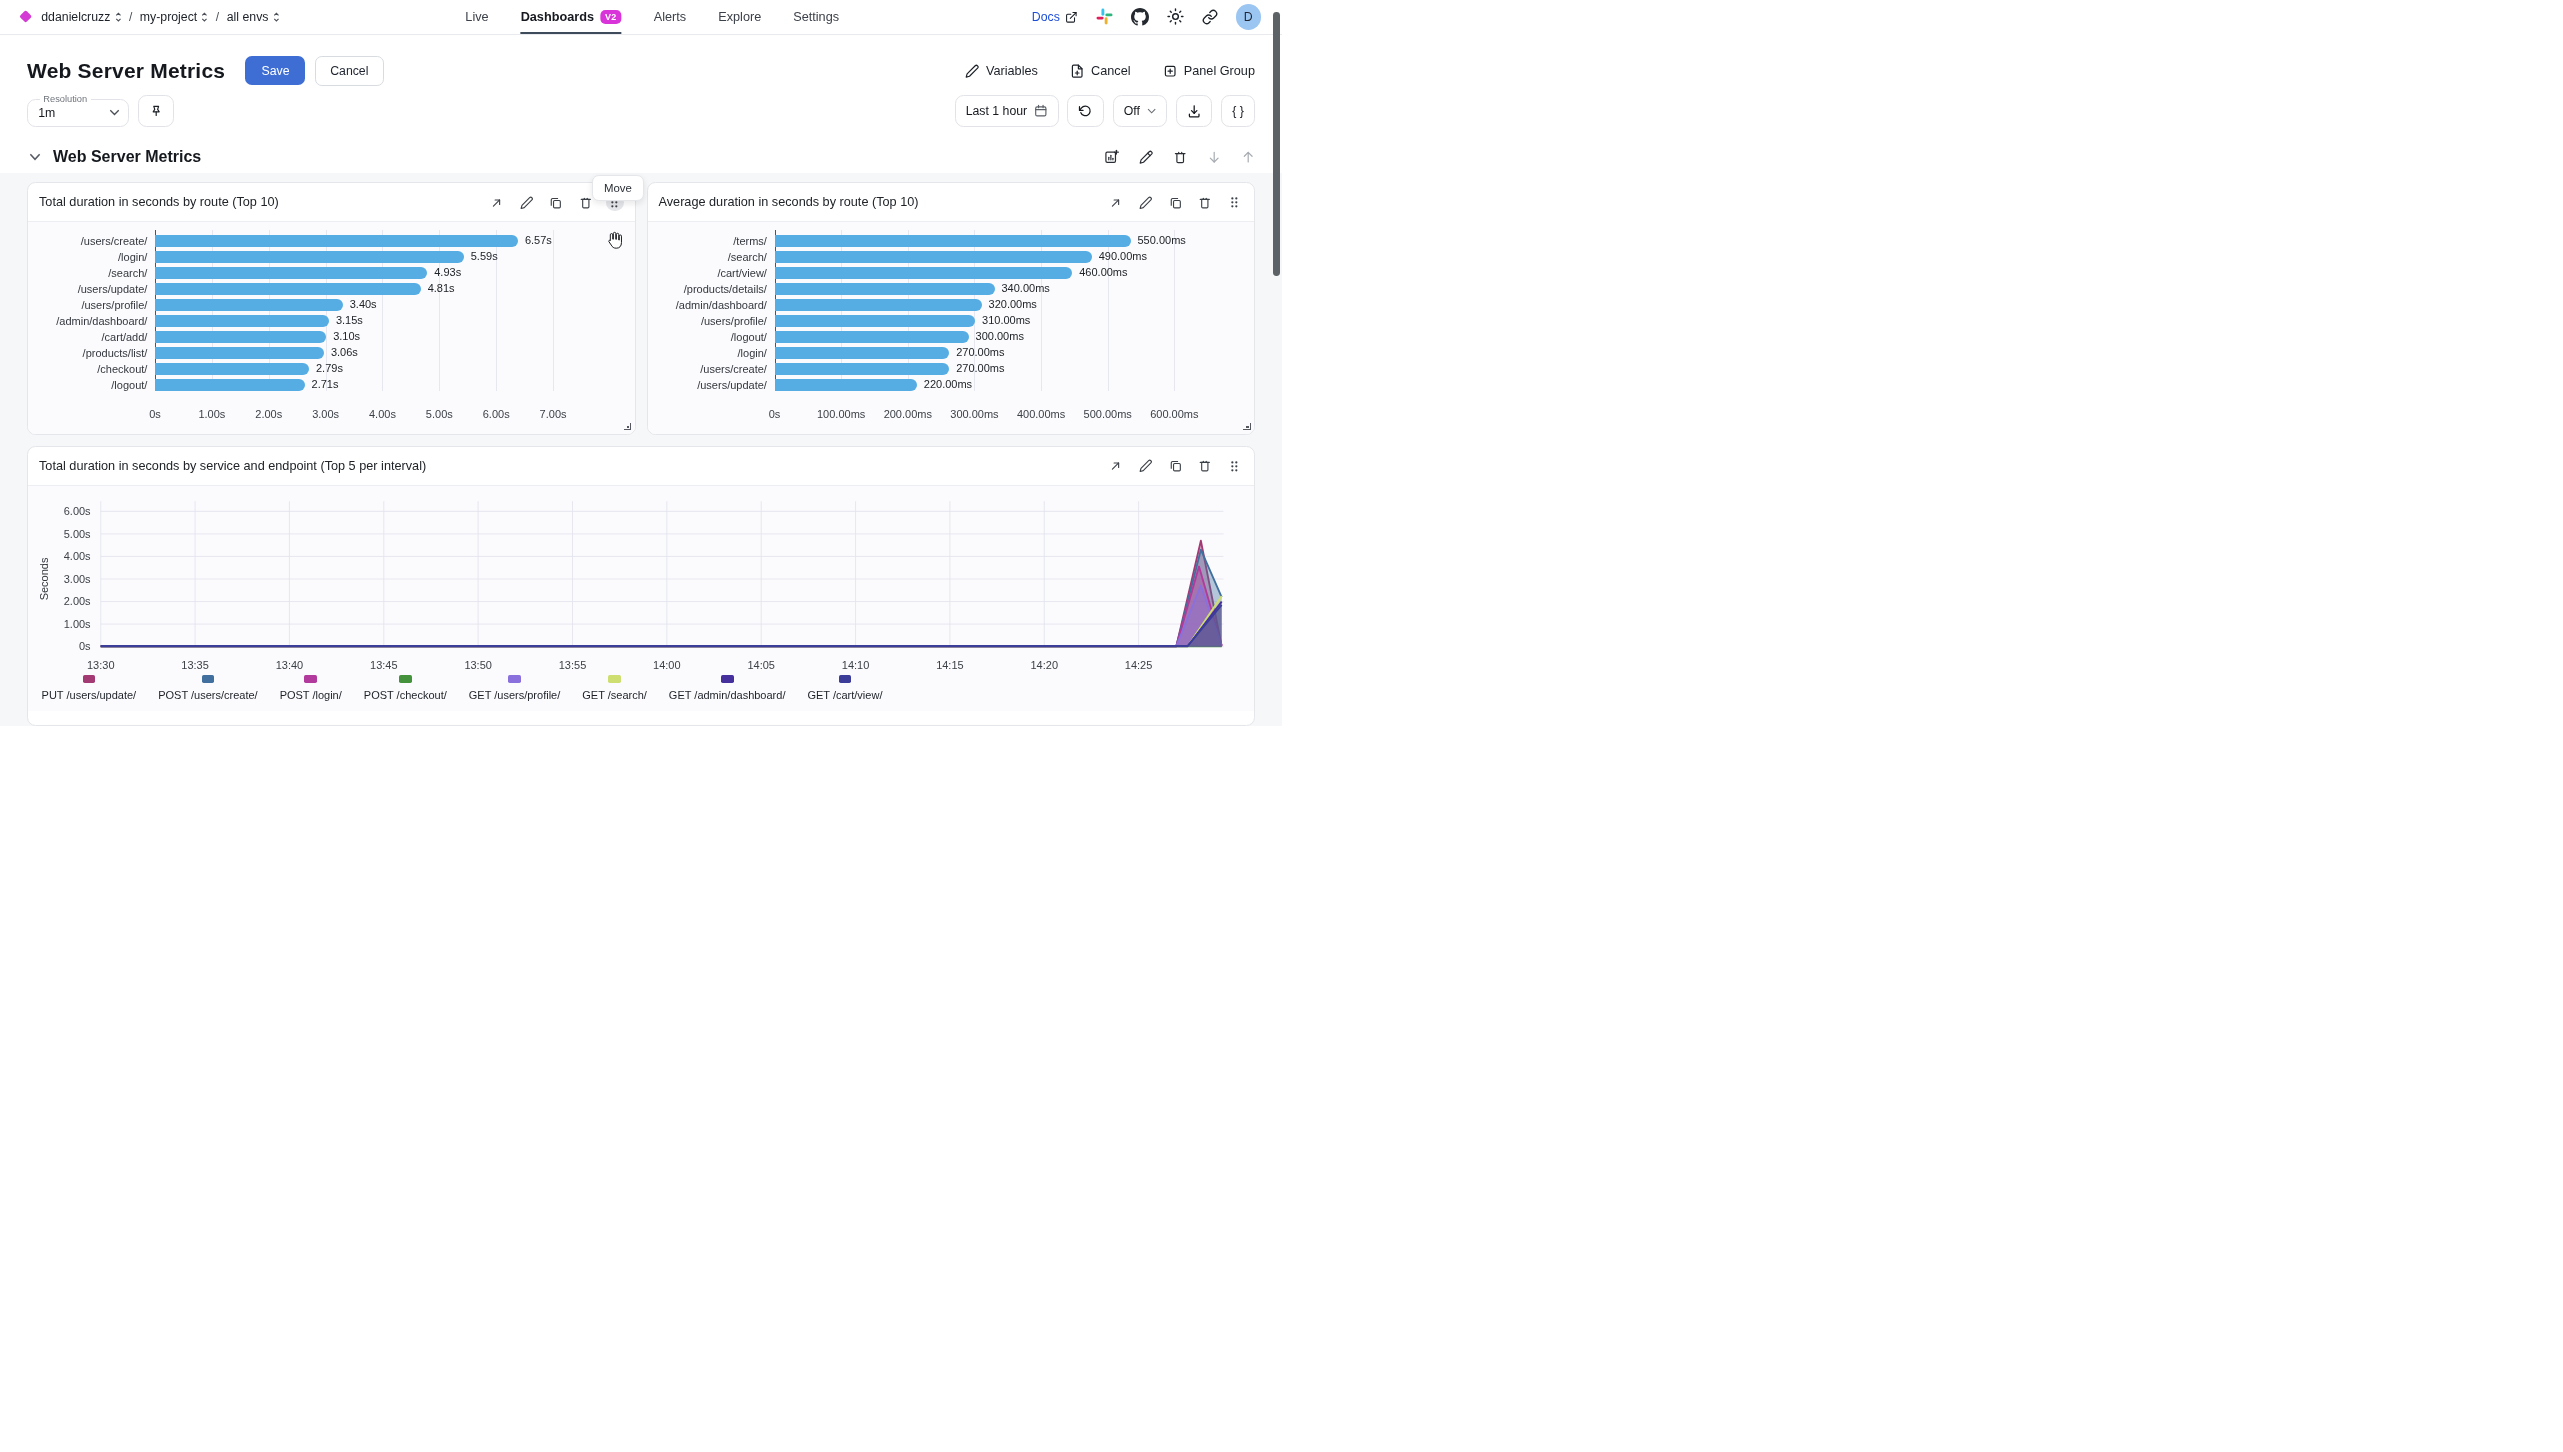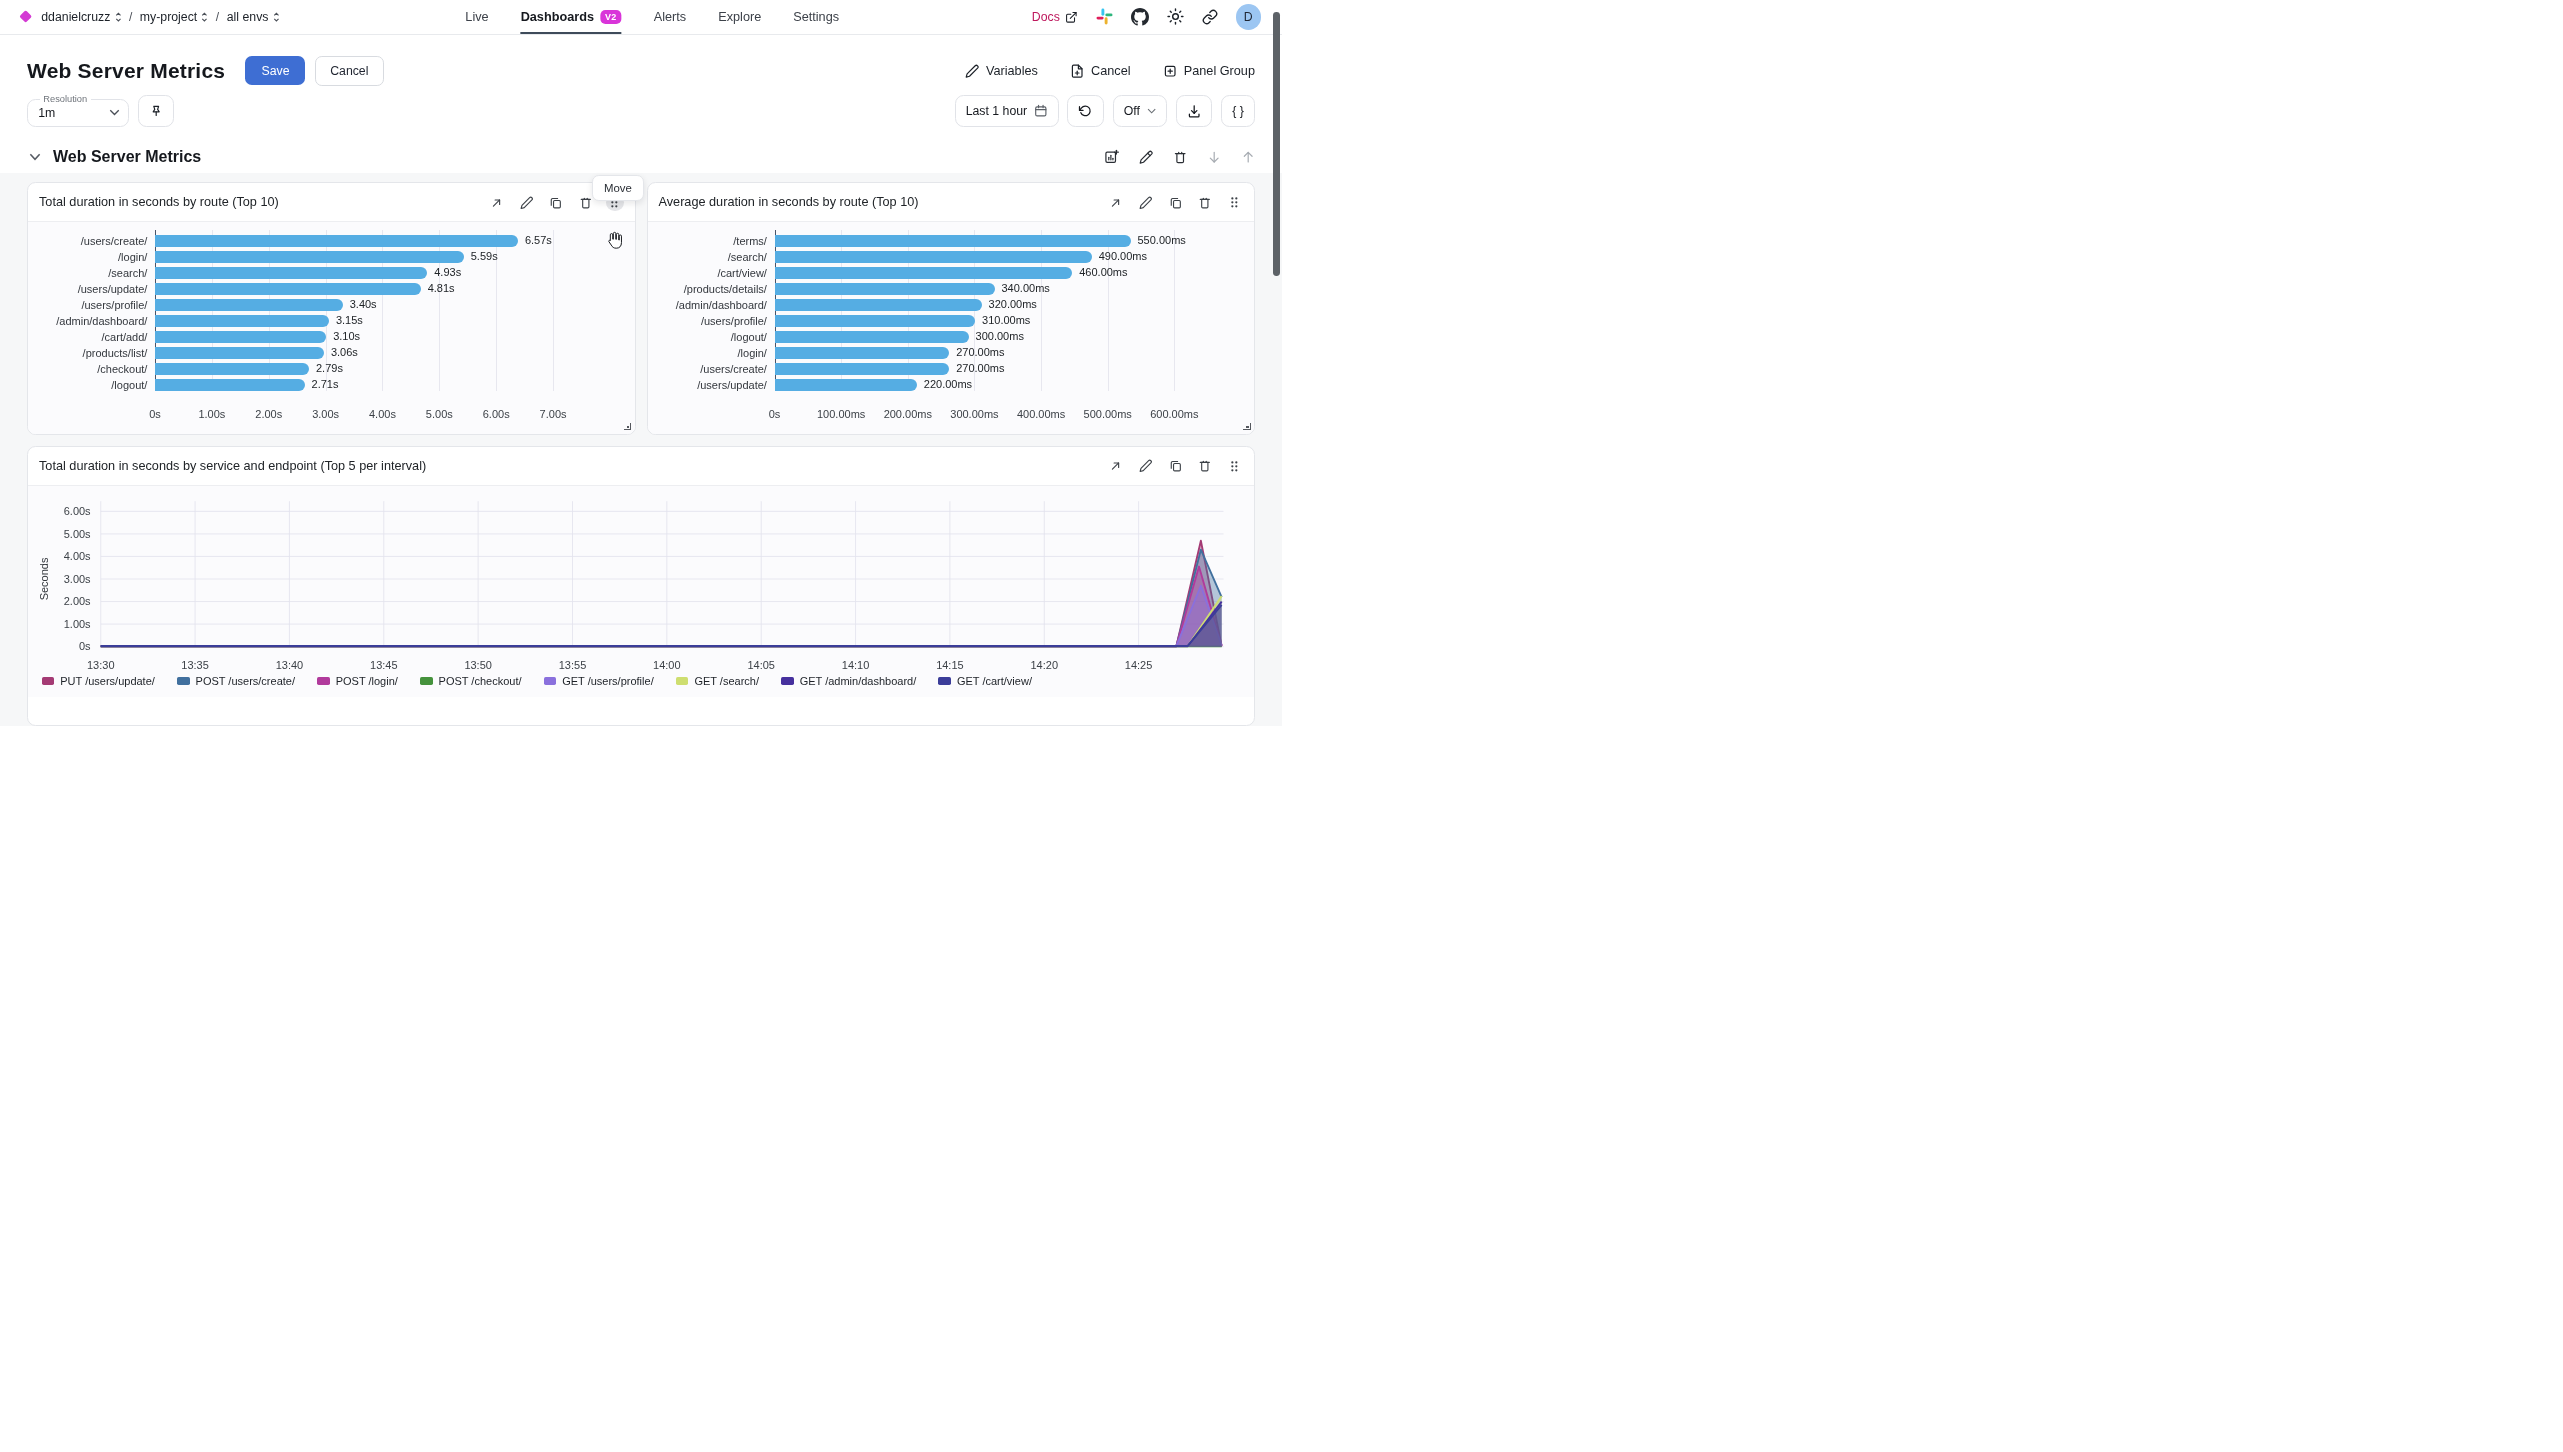--- a/index.html
+++ b/index.html
@@ -22,21 +22,21 @@
 
   .nav { position:absolute; left:50%; transform:translateX(-47%); top:0; height:100%;
     display:flex; gap:32px; align-items:stretch; }
   .nav-item { display:flex; align-items:center; gap:6px; font-size:12.7px; color:#3c4149;
     cursor:pointer; border-bottom:2.5px solid transparent; border-top:2.5px solid transparent; }
   .nav-item.active { font-weight:bold; color:#16191f; border-bottom-color:#3e4b5a; }
   .badge { background:#d934d9; color:#fff; font-size:9px; font-weight:bold;
     padding:2.1px 5.1px; border-radius:5.1px; letter-spacing:0.3px; }
 
   .top-right { margin-left:auto; display:flex; align-items:center; gap:18px; }
-  .docs-link { display:flex; align-items:center; gap:5.1px; font-size:12.3px; color:#be185d; cursor:pointer; }
+  .docs-link { display:flex; align-items:center; gap:5.1px; font-size:12.3px; color:#1d4ed8; cursor:pointer; }
   .tr-icon { cursor:pointer; display:flex; align-items:center; }
   .avatar { width:25.4px; height:25.4px; border-radius:50%; background:#9cc6f2; color:#1f2633;
     display:flex; align-items:center; justify-content:center; font-size:12.3px; cursor:pointer; }
 
   
   .title-row { display:flex; align-items:center; padding:21px 27px 0 27px; }
   .page-title { font-size:21px; font-weight:bold; color:#15181d; letter-spacing:0.2px; }
   .btn-primary { background:#3e6ed3; color:#fff; border:none; border-radius:6.8px;
     padding:7.6px 16px; font-size:12.3px; margin-left:20.3px; cursor:pointer; }
   .btn-secondary { background:#fff; color:#1f2430; border:0.8px solid #d8dbe0; border-radius:6.8px;
@@ -84,21 +84,21 @@
   .hbar-label { width:127px; text-align:right; padding-right:7.6px; font-size:11px; color:#33373d; white-space:nowrap; }
   .hbar-track { flex:1; margin-right:53px; position:relative; height:11.4px; }
   .hbar-bar { position:absolute; left:0; top:0; bottom:0; background:#55ade3; border-radius:0 6px 6px 0; }
   .hbar-val { position:absolute; top:-0.8px; font-size:11px; color:#202428; white-space:nowrap; }
   .hbar-axis { margin:15.3px 53px 0 127px; position:relative; height:25.4px; }
   .hbar-tick { position:absolute; transform:translateX(-50%); font-size:11px; color:#3c4147; white-space:nowrap; }
 
   
   .line-panel { margin-top:11px; height:280px; }
   .legend { display:flex; gap:22px; align-items:center; padding:3.4px 12px 10.2px 13.6px; flex-wrap:nowrap; }
-  .legend-item { display:flex; align-items:center; gap:6px; font-size:11px; color:#1d2127; cursor:pointer; white-space:nowrap; }
+  .legend-item { display:flex; align-items:center; gap:6px; font-size:11px; color:#1d2127; cursor:pointer; white-space:nowrap;flex-direction:column; }
   .legend-swatch { width:12.7px; height:7.6px; border-radius:1.7px; flex:0 0 auto; }
 
   
   .move-tooltip { position:absolute; left:592px; top:175px; background:#fff; border:0.8px solid #e4e6ea;
     border-radius:6.8px; padding:6px 11px; font-size:11.4px; color:#2a2e35;
     box-shadow:0 2.5px 6.8px rgba(20,24,30,.10); z-index:20; }
   .hand-cursor { position:absolute; left:603px; top:231px; z-index:30; pointer-events:none; }
 
   .scrollbar-track { position:absolute; right:0; top:0; bottom:0; width:11px; z-index:40; }
   .scrollbar-thumb { position:absolute; right:2.5px; top:12px; width:6.8px; height:264px;

